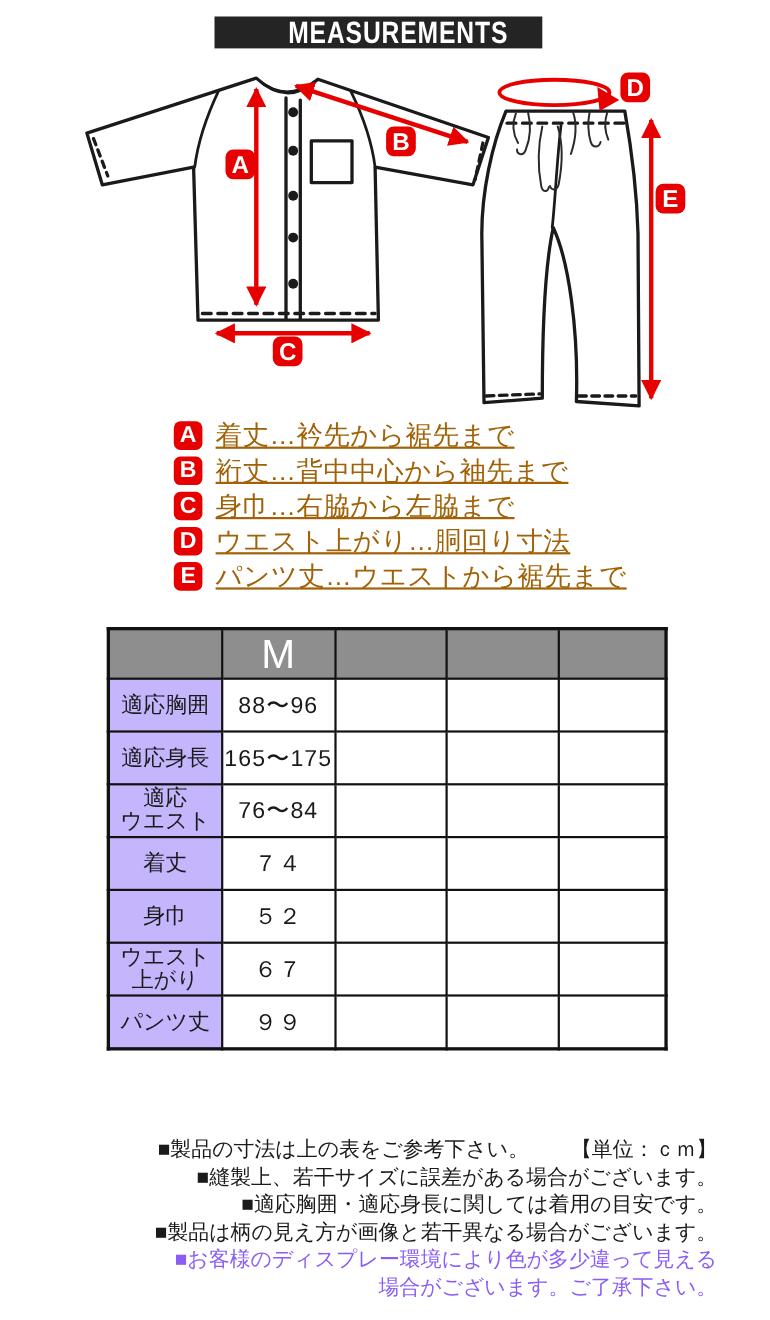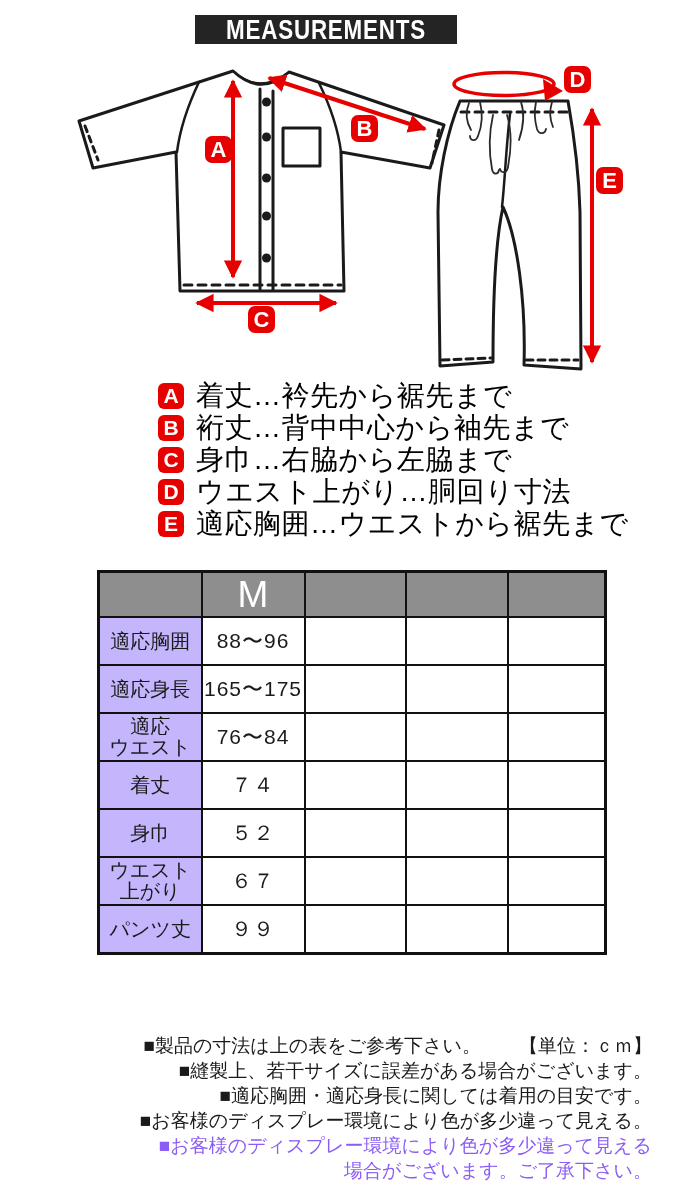--- a/index.html
+++ b/index.html
@@ -9,21 +9,21 @@
     font-family:"Liberation Sans", sans-serif;
     position:relative;
     overflow:hidden;
     color:#1a1a1a;
   }
   
   .title-bar {
     position:absolute; left:195px; top:15px;
     width:262px; height:29px;
     background:#242424;
-    display:flex; align-items:center; justify-content:center;
+    display:flex; align-items:center; justify-content:center;padding-left:36px;
   }
   .title-text {
     color:#ffffff;
     font-size:28px; font-weight:bold;
     letter-spacing:1px;
     transform:scaleX(0.8);
     white-space:nowrap;
   }
   
   #diagram { position:absolute; left:0; top:0; }
@@ -36,21 +36,21 @@
   .legend { position:absolute; left:158px; top:383px; }
   .legend-row { display:flex; align-items:center; height:26px; margin-bottom:6px; }
   .legend-badge {
     flex:none; width:26px; height:26px;
     background:#e60000; border-radius:6px;
     color:#fff; font-weight:bold; font-size:21px;
     display:flex; align-items:center; justify-content:center;
     margin-right:12px;
   }
   .legend-text {
-    font-size:28px; color:#000000; white-space:nowrap; letter-spacing:0.5px;
+    font-size:24px; color:#a16207; white-space:nowrap; letter-spacing:0.5px;text-decoration:underline;
   }
   
   table.size-table {
     position:absolute; left:97px; top:570px;
     border-collapse:collapse; table-layout:fixed;
     border:3px solid #111;
   }
   table.size-table th, table.size-table td {
     border:2px solid #111; padding:0; text-align:center; vertical-align:middle;
   }
@@ -166,21 +166,21 @@
   <div class="legend-row">
     <span class="legend-badge">C</span>
     <span class="legend-text">身巾…右脇から左脇まで</span>
   </div>
   <div class="legend-row">
     <span class="legend-badge">D</span>
     <span class="legend-text">ウエスト上がり…胴回り寸法</span>
   </div>
   <div class="legend-row">
     <span class="legend-badge">E</span>
-    <span class="legend-text">適応胸囲…ウエストから裾先まで</span>
+    <span class="legend-text">パンツ丈…ウエストから裾先まで</span>
   </div>
 </div>
 
 <table class="size-table">
   <colgroup>
     <col style="width:103px">
       <col style="width:103px">
       <col style="width:101px">
       <col style="width:102px">
       <col style="width:98px">
@@ -244,16 +244,16 @@
         <td class="empty-cell"></td>
         <td class="empty-cell"></td>
   </tr>
 </tbody>
   </table>
 
 <div class="notes">
   <div class="note">■製品の寸法は上の表をご参考下さい。　　【単位：ｃｍ】</div>
   <div class="note">■縫製上、若干サイズに誤差がある場合がございます。</div>
   <div class="note">■適応胸囲・適応身長に関しては着用の目安です。</div>
-  <div class="note">■お客様のディスプレー環境により色が多少違って見える。</div>
+  <div class="note">■製品は柄の見え方が画像と若干異なる場合がございます。</div>
   <div class="note note-red">■お客様のディスプレー環境により色が多少違って見える
 場合がございます。ご了承下さい。</div>
 </div>
 
 </body></html>

